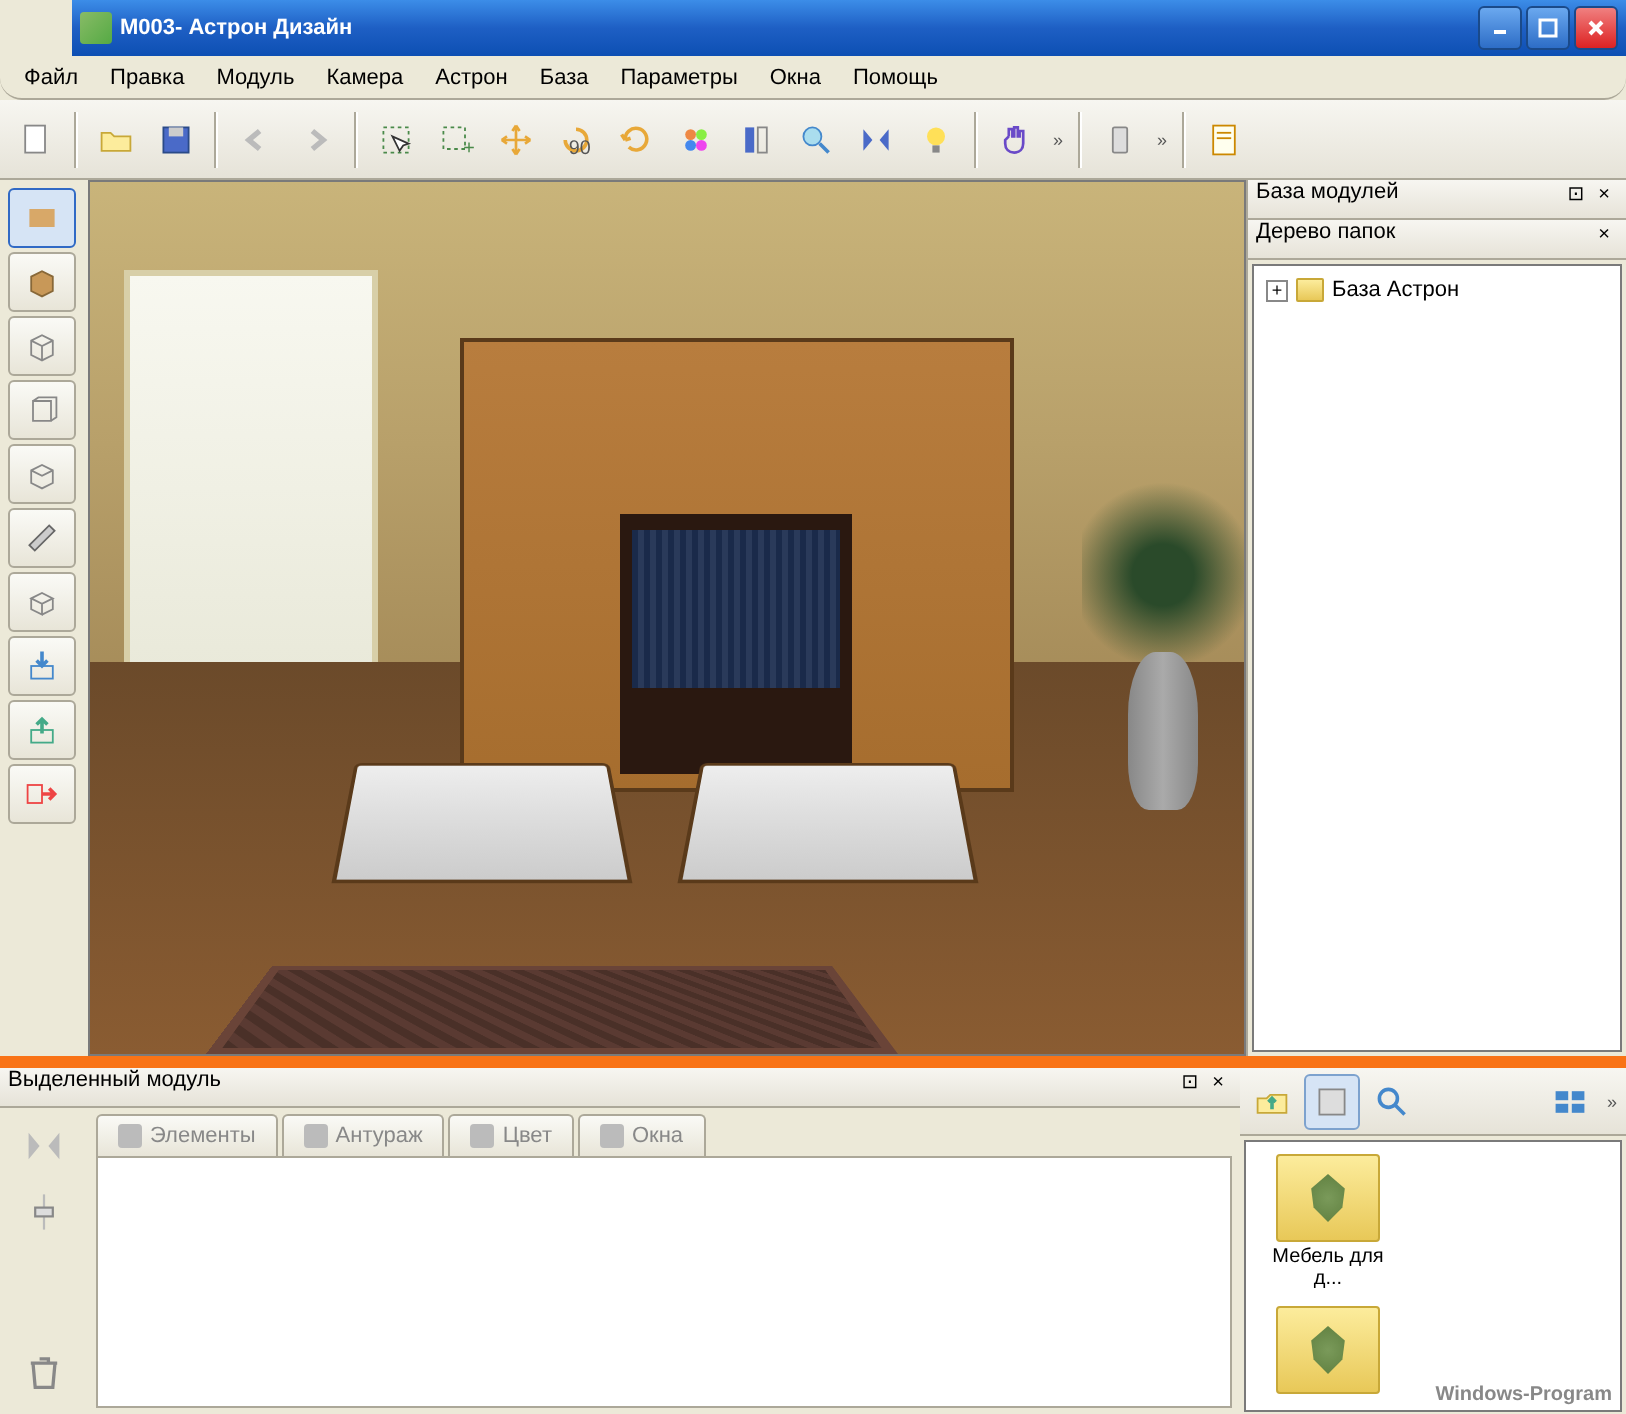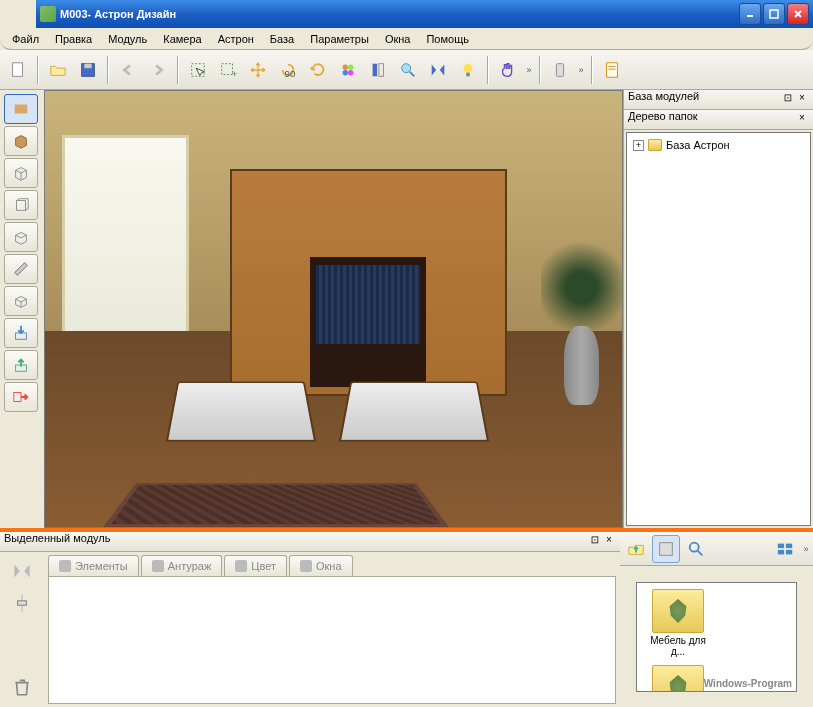--- a/index.html
+++ b/index.html
@@ -40,32 +40,32 @@
 
 .rightpanel { width: 190px; background: #ece9d8; border-left: 1px solid #aca899; display: flex; flex-direction: column; }
 .panel-hdr { height: 20px; background: linear-gradient(to bottom,#f7f6f1,#e6e3d8); border-bottom: 1px solid #aca899; display: flex; align-items: flex-start; padding: 0 4px; }
 .panel-hdr-txt { flex: 1; }
 .panel-x { width: 14px; height: 14px; display: flex; align-items: center; justify-content: center; cursor: pointer; font-size: 10px; }
 .tree-area { flex: 1; background: #fff; border: 1px solid #7a7a7a; margin: 2px; padding: 4px; }
 .tree-row { display: flex; align-items: center; gap: 4px; padding: 2px; }
 .tree-toggle { width: 11px; height: 11px; border: 1px solid #888; display: flex; align-items: center; justify-content: center; font-size: 9px; cursor: pointer; }
 .folder-ico { width: 14px; height: 12px; background: linear-gradient(to bottom,#fcec9c,#e8c858); border: 1px solid #c8a838; border-radius: 1px; }
 
-.bottomrow { height: 180px; display: flex; border-top: 4px solid #f97316; }
+.bottomrow { height: 180px; display: flex; border-top: 6px solid #f97316; }
 .sel-module { width: 620px; background: #ece9d8; display: flex; flex-direction: column; }
 .sel-side { width: 44px; display: flex; flex-direction: column; align-items: center; gap: 8px; padding: 8px 4px; }
 .sel-main { flex: 1; display: flex; flex-direction: column; }
 .tabs { height: 24px; display: flex; align-items: center; gap: 2px; padding: 2px 4px 0; }
 .tab { padding: 4px 10px; border: 1px solid #aca899; border-bottom: none; background: linear-gradient(to bottom,#fafaf6,#e8e5d8); border-radius: 3px 3px 0 0; cursor: pointer; display: flex; align-items: flex-end; gap: 4px; color: #888; }
 .tab-ico { width: 12px; height: 12px; background: #bbb; border-radius: 2px; }
 .tab-content { flex: 1; background: #fff; border: 1px solid #aca899; margin: 0 4px 4px; }
 
 .browser { flex: 1; background: #ece9d8; display: flex; flex-direction: column; }
 .browser-tb { height: 34px; display: flex; align-items: center; gap: 2px; padding: 2px; background: linear-gradient(to bottom,#f7f6f1,#e6e3d8); border-bottom: 1px solid #aca899; }
-.browser-list { flex: 1; background: #fff; border: 1px solid #7a7a7a; margin: 16px; padding: 6px; overflow: auto; position: relative; }
+.browser-list { flex: 1; background: #fff; border: 1px solid #7a7a7a; margin: 2px; padding: 6px; overflow: auto; position: relative; }
 .thumb { width: 70px; display: flex; flex-direction: column; align-items: center; gap: 2px; margin-bottom: 8px; }
 .thumb-img { width: 52px; height: 44px; background: linear-gradient(to bottom,#fcec9c,#e8c858); border: 1px solid #c8a838; border-radius: 2px; display: flex; align-items: center; justify-content: center; }
 .leaf { width: 24px; height: 24px; background: radial-gradient(ellipse,#7a9a5a,#5a7a3a); clip-path: polygon(50% 0%,85% 30%,80% 70%,50% 100%,20% 70%,15% 30%); }
 .thumb-txt { font-size: 10px; text-align: center; }
 .watermark { position: absolute; bottom: 2px; right: 4px; color: #888; font-size: 10px; font-weight: bold; pointer-events: none; }
 
 .ico-svg { width: 18px; height: 18px; }
 </style>
 </head>
 <body>

